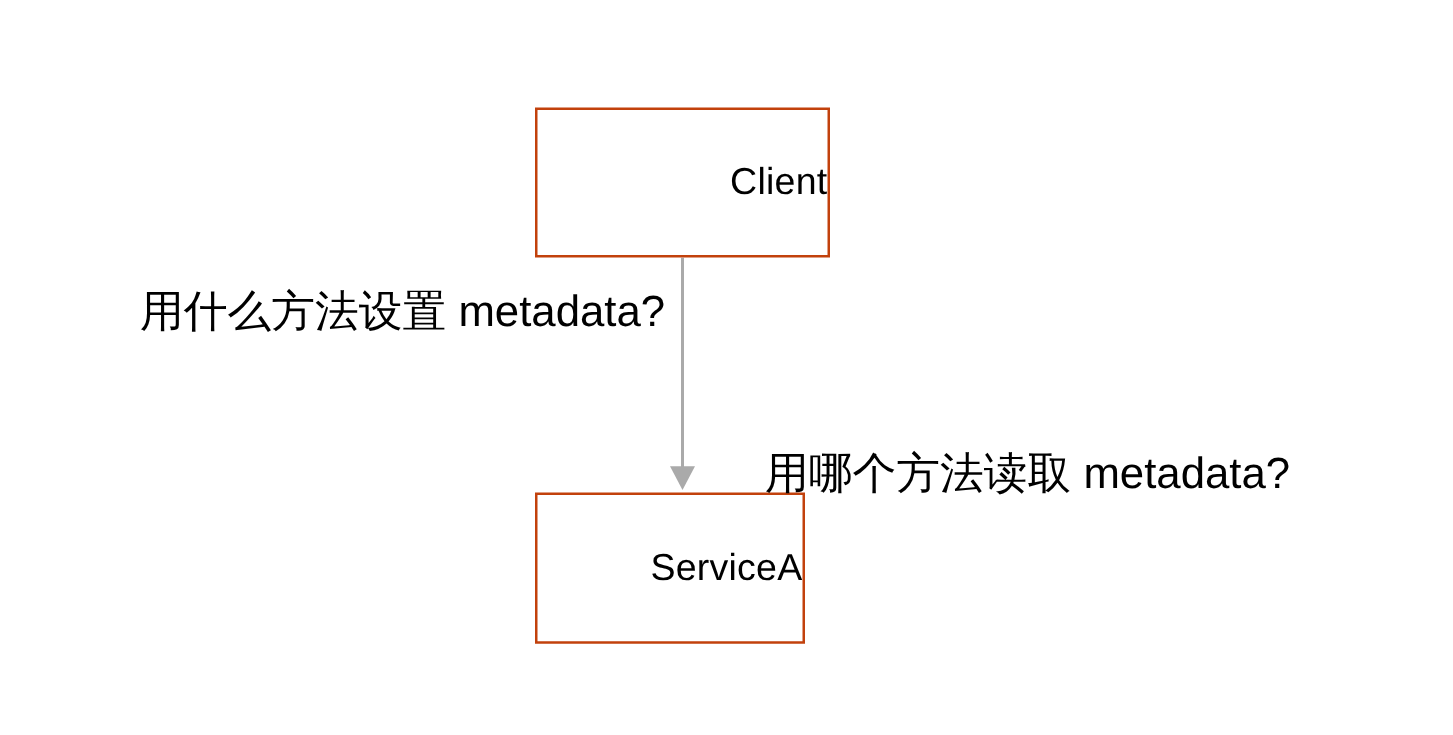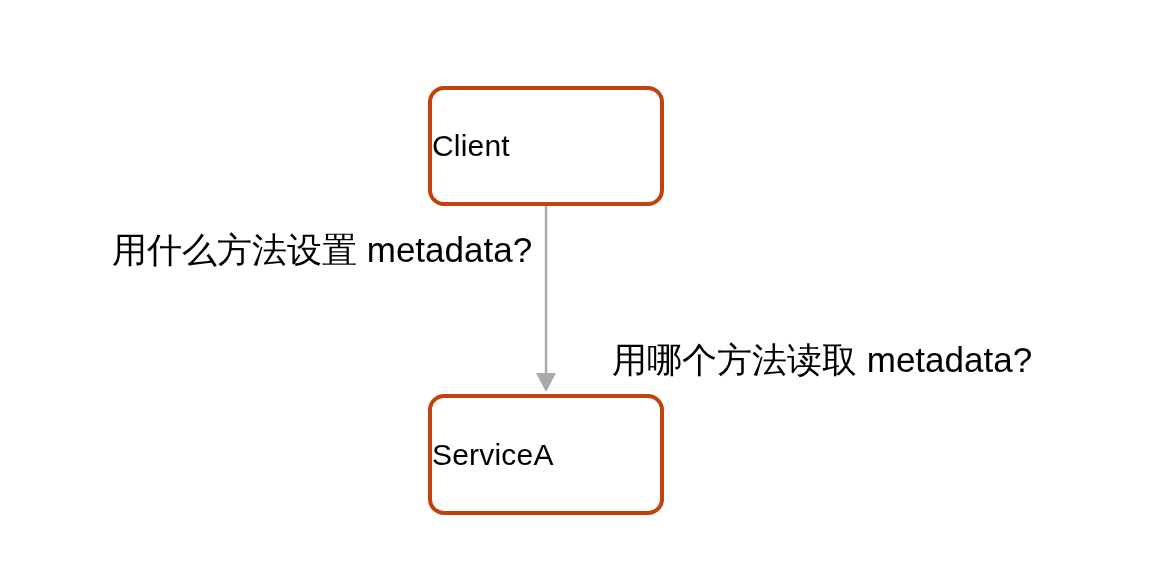--- a/index.html
+++ b/index.html
@@ -19,59 +19,59 @@
     position: absolute;
     left: 0;
     top: 0;
     width: 1162px;
     height: 588px;
   }
   .node {
     position: absolute;
     box-sizing: border-box;
     background: #ffffff;
-    border: 4px solid #c2410c;
-    border-radius: 16px;
+    border: 2px solid #c2410c;
+    border-radius: 0;
     display: flex;
     align-items: center;
-    justify-content: flex-start;
+    justify-content: flex-end;
   }
   .node-label {
     font-size: 30px;
     line-height: 1;
     color: #000000;
     letter-spacing: 0.2px;
     white-space: nowrap;
   }
   #node-client {
     left: 428px;
     top: 86px;
     width: 236px;
     height: 120px;
   }
   #node-servicea {
     left: 428px;
     top: 394px;
-    width: 236px;
+    width: 216px;
     height: 121px;
   }
   .edge-label {
     position: absolute;
     font-size: 35px;
     line-height: 1;
     color: #000000;
     white-space: nowrap;
   }
   #edge-label-set {
     left: 112px;
     top: 232px;
   }
   #edge-label-get {
     left: 612px;
-    top: 342px;
+    top: 361px;
   }
   svg.connector {
     position: absolute;
     left: 0;
     top: 0;
     width: 1162px;
     height: 588px;
     overflow: visible;
     pointer-events: none;
   }

